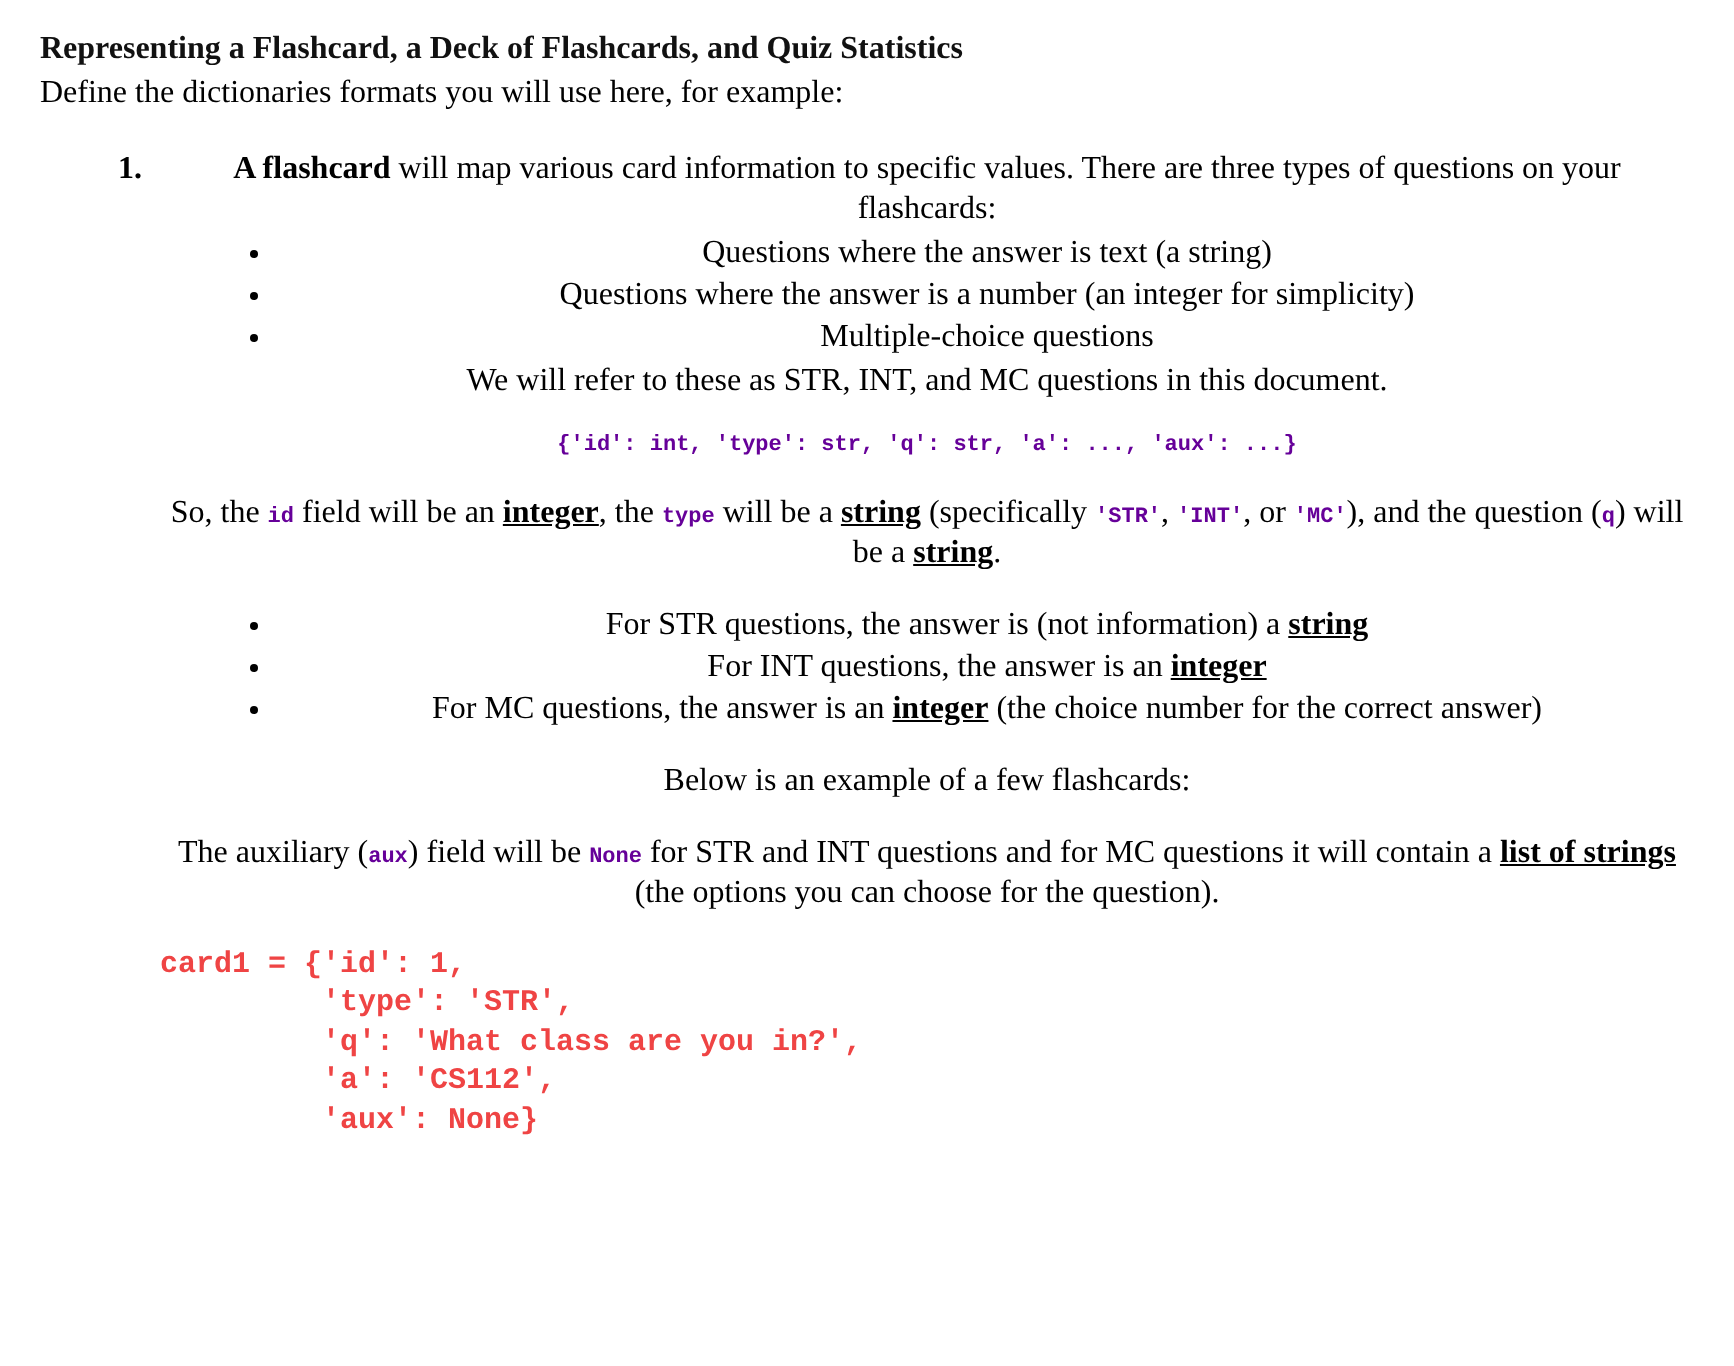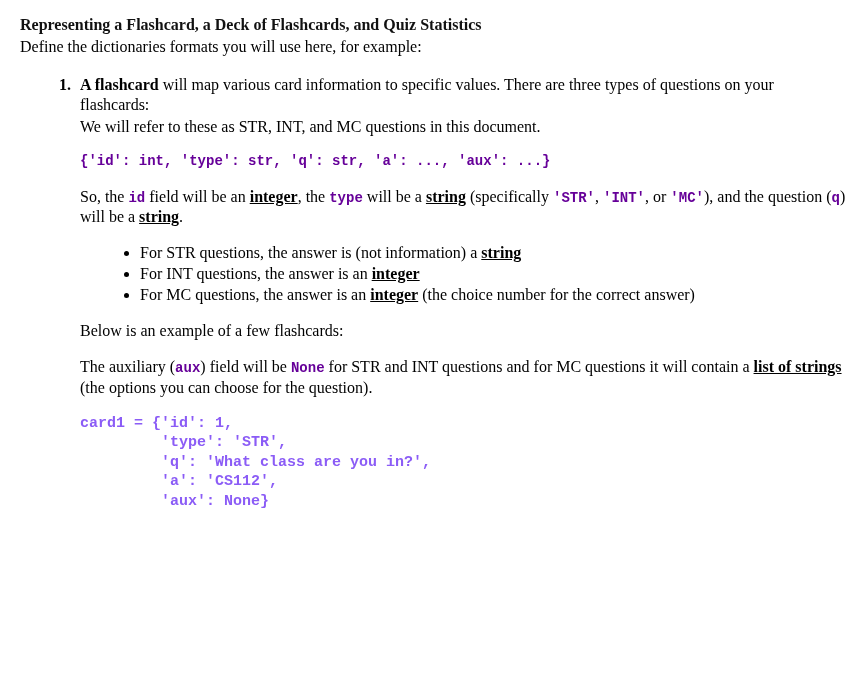--- a/index.html
+++ b/index.html
@@ -25,67 +25,73 @@
     padding-left: 55px;
   }
   ol.main > li {
     padding-left: 5px;
   }
   ol.main > li::marker {
     font-weight: bold;
   }
   .sect {
     margin-bottom: 16px;
+    text-align: center;
   }
   ul.bul {
     list-style: disc;
     margin: 2px 0 2px 0;
     padding-left: 60px;
   }
   ul.bul li {
     padding-left: 0px;
     margin: 1px 0;
   }
   .mono {
     font-family: "Courier New", Courier, monospace;
-    font-size: 14px;
+    font-size: 11px;
   }
   .kw {
     color: #660099; 
     font-weight: bold;
   }
   .ul {
     text-decoration: underline;
   }
   strong { font-weight: bold; }
   .codeblock {
     font-family: "Courier New", Courier, monospace;
     font-size: 15px;
     white-space: pre;
-    color: #8b5cf6;
+    color: #ef4444;
     font-weight: bold;
     line-height: 1.3;
   }
   .afterlist {
     margin-top: 2px;
   }
 </style>
 </head>
 <body>
 
 <h2>Representing a Flashcard, a Deck of Flashcards, and Quiz Statistics</h2>
 <p class="intro">Define the dictionaries formats you will use here, for example:</p>
 
 <ol class="main">
   <li>
 
     <div class="sect">
       <div>
         <strong>A flashcard</strong><span> will map various card information to specific values. There are three types of questions on your flashcards:</span>
       </div>
+      <ul class="bul">
+        <li>Questions where the answer is text (a string)</li>
+        <li>Questions where the answer is a number (an integer for simplicity)</li>
+        <li>Multiple-choice questions</li>
+      </ul>
       <div class="afterlist">We will refer to these as STR, INT, and MC questions in this document.</div>
     </div>
 
     <div class="sect">
       <div class="mono kw">{'id': int, 'type': str, 'q': str, 'a': ..., 'aux': ...}</div>
     </div>
 
     <div class="sect">
       <span>So, the </span><span class="mono kw">id</span><span> field will be an </span><strong class="ul">integer</strong><span>, the </span><span class="mono kw">type</span><span> will be a </span><strong class="ul">string</strong><span> (specifically </span><span class="mono kw">'STR'</span><span>, </span><span class="mono kw">'INT'</span><span>, or </span><span class="mono kw">'MC'</span><span>), and the question (</span><span class="mono kw">q</span><span>) will be a </span><strong class="ul">string</strong><span>.</span>
     </div>

